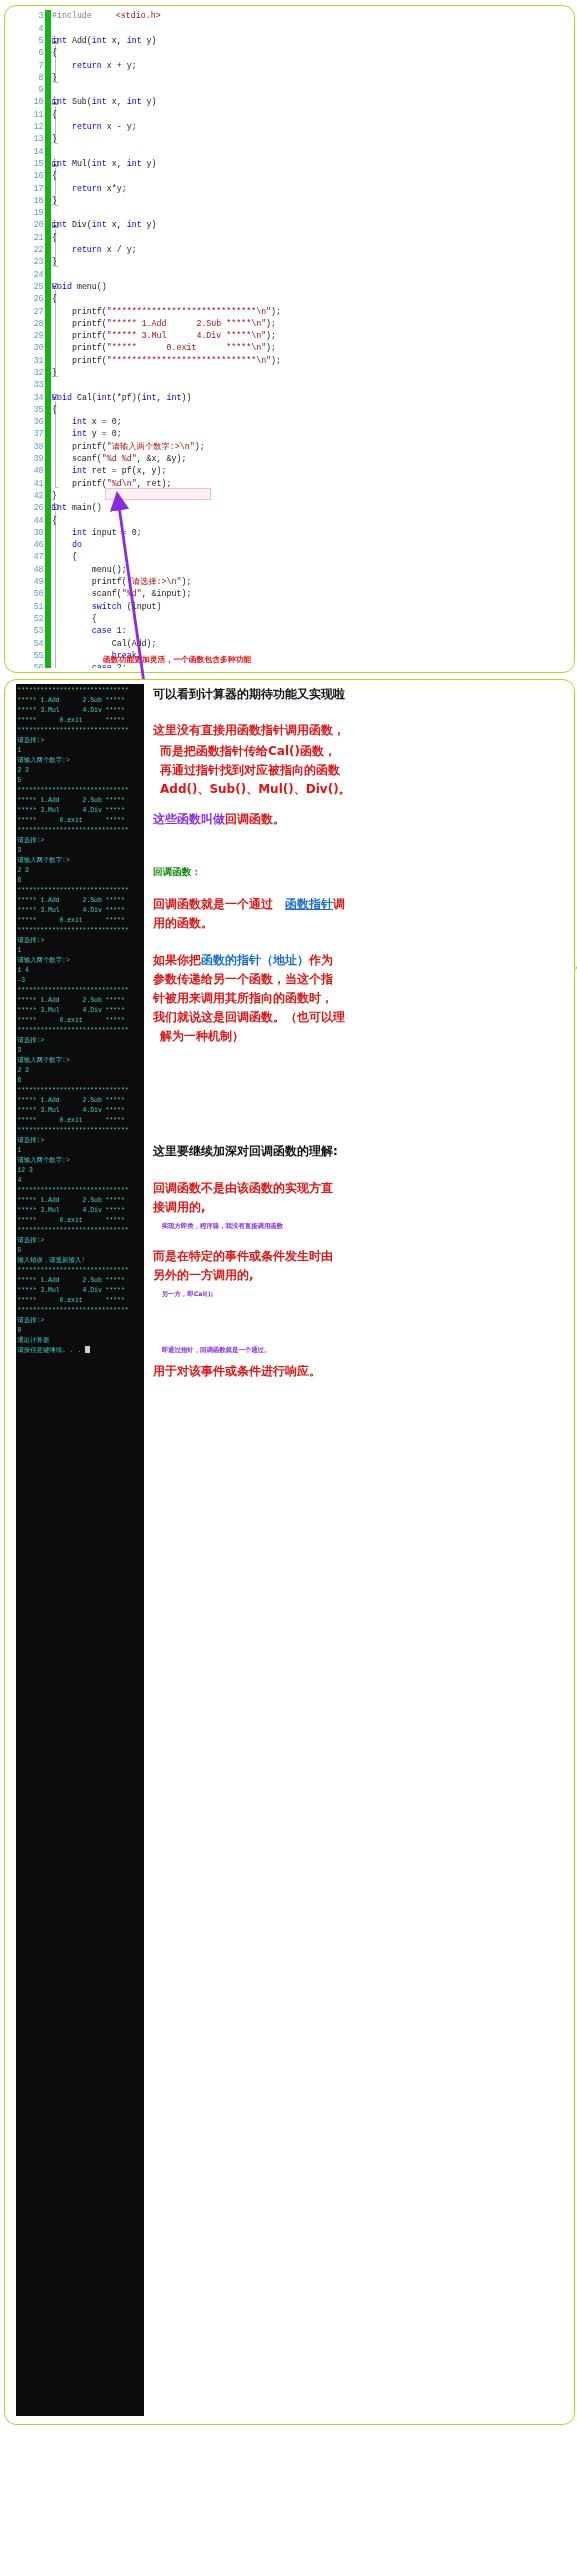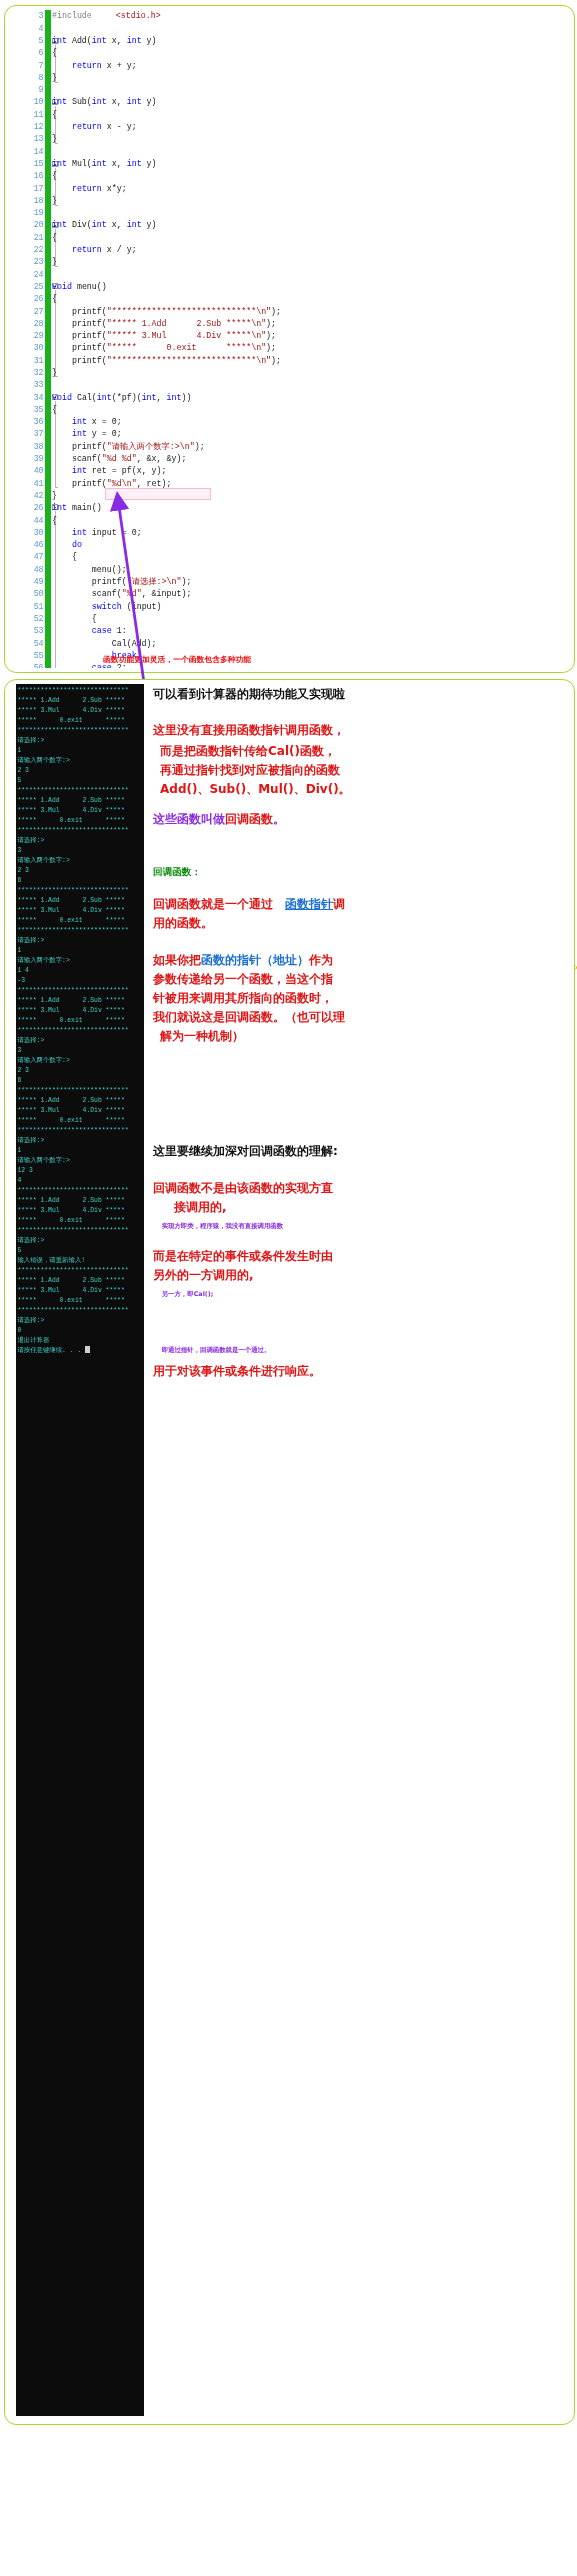--- a/index.html
+++ b/index.html
@@ -223,21 +223,21 @@
 
     <div class="note n-red" style="left:0px;top:270px;"><span>如果你把</span><span class="n-hl-blue">函数的指针（地址）</span><span>作为</span></div>
     <div class="note n-red" style="left:0px;top:289px;">参数传递给另一个函数，当这个指</div>
     <div class="note n-red" style="left:0px;top:308px;">针被用来调用其所指向的函数时，</div>
     <div class="note n-red" style="left:0px;top:327px;">我们就说这是回调函数。（也可以理</div>
     <div class="note n-red" style="left:7px;top:346px;">解为一种机制）</div>
 
     <div class="note n-dark" style="left:0px;top:461px;">这里要继续加深对回调函数的理解:</div>
 
     <div class="note n-red" style="left:0px;top:498px;">回调函数不是由该函数的实现方直</div>
-    <div class="note n-red" style="left:0px;top:517px;margin-left:21px;">接调用的,</div>
+    <div class="note n-red" style="left:0px;top:517px;">接调用的,</div>
     <div class="note n-violet" style="left:8.7px;top:536px;font-size:6.4px;">实现方即类，程序猿，我没有直接调用函数</div>
 
     <div class="note n-red" style="left:0px;top:566px;">而是在特定的事件或条件发生时由</div>
     <div class="note n-red" style="left:0px;top:585px;">另外的一方调用的,</div>
     <div class="note n-violet" style="left:8.7px;top:604px;font-size:6.4px;">另一方，即Cal();</div>
 
     <div class="note n-red" style="left:0px;top:641px;margin-top:40px;">用于对该事件或条件进行响应。</div>
     <div class="note n-violet" style="left:8.7px;top:660px;font-size:6.4px;">即通过指针，回调函数就是一个通过。</div>
   </div>
 

